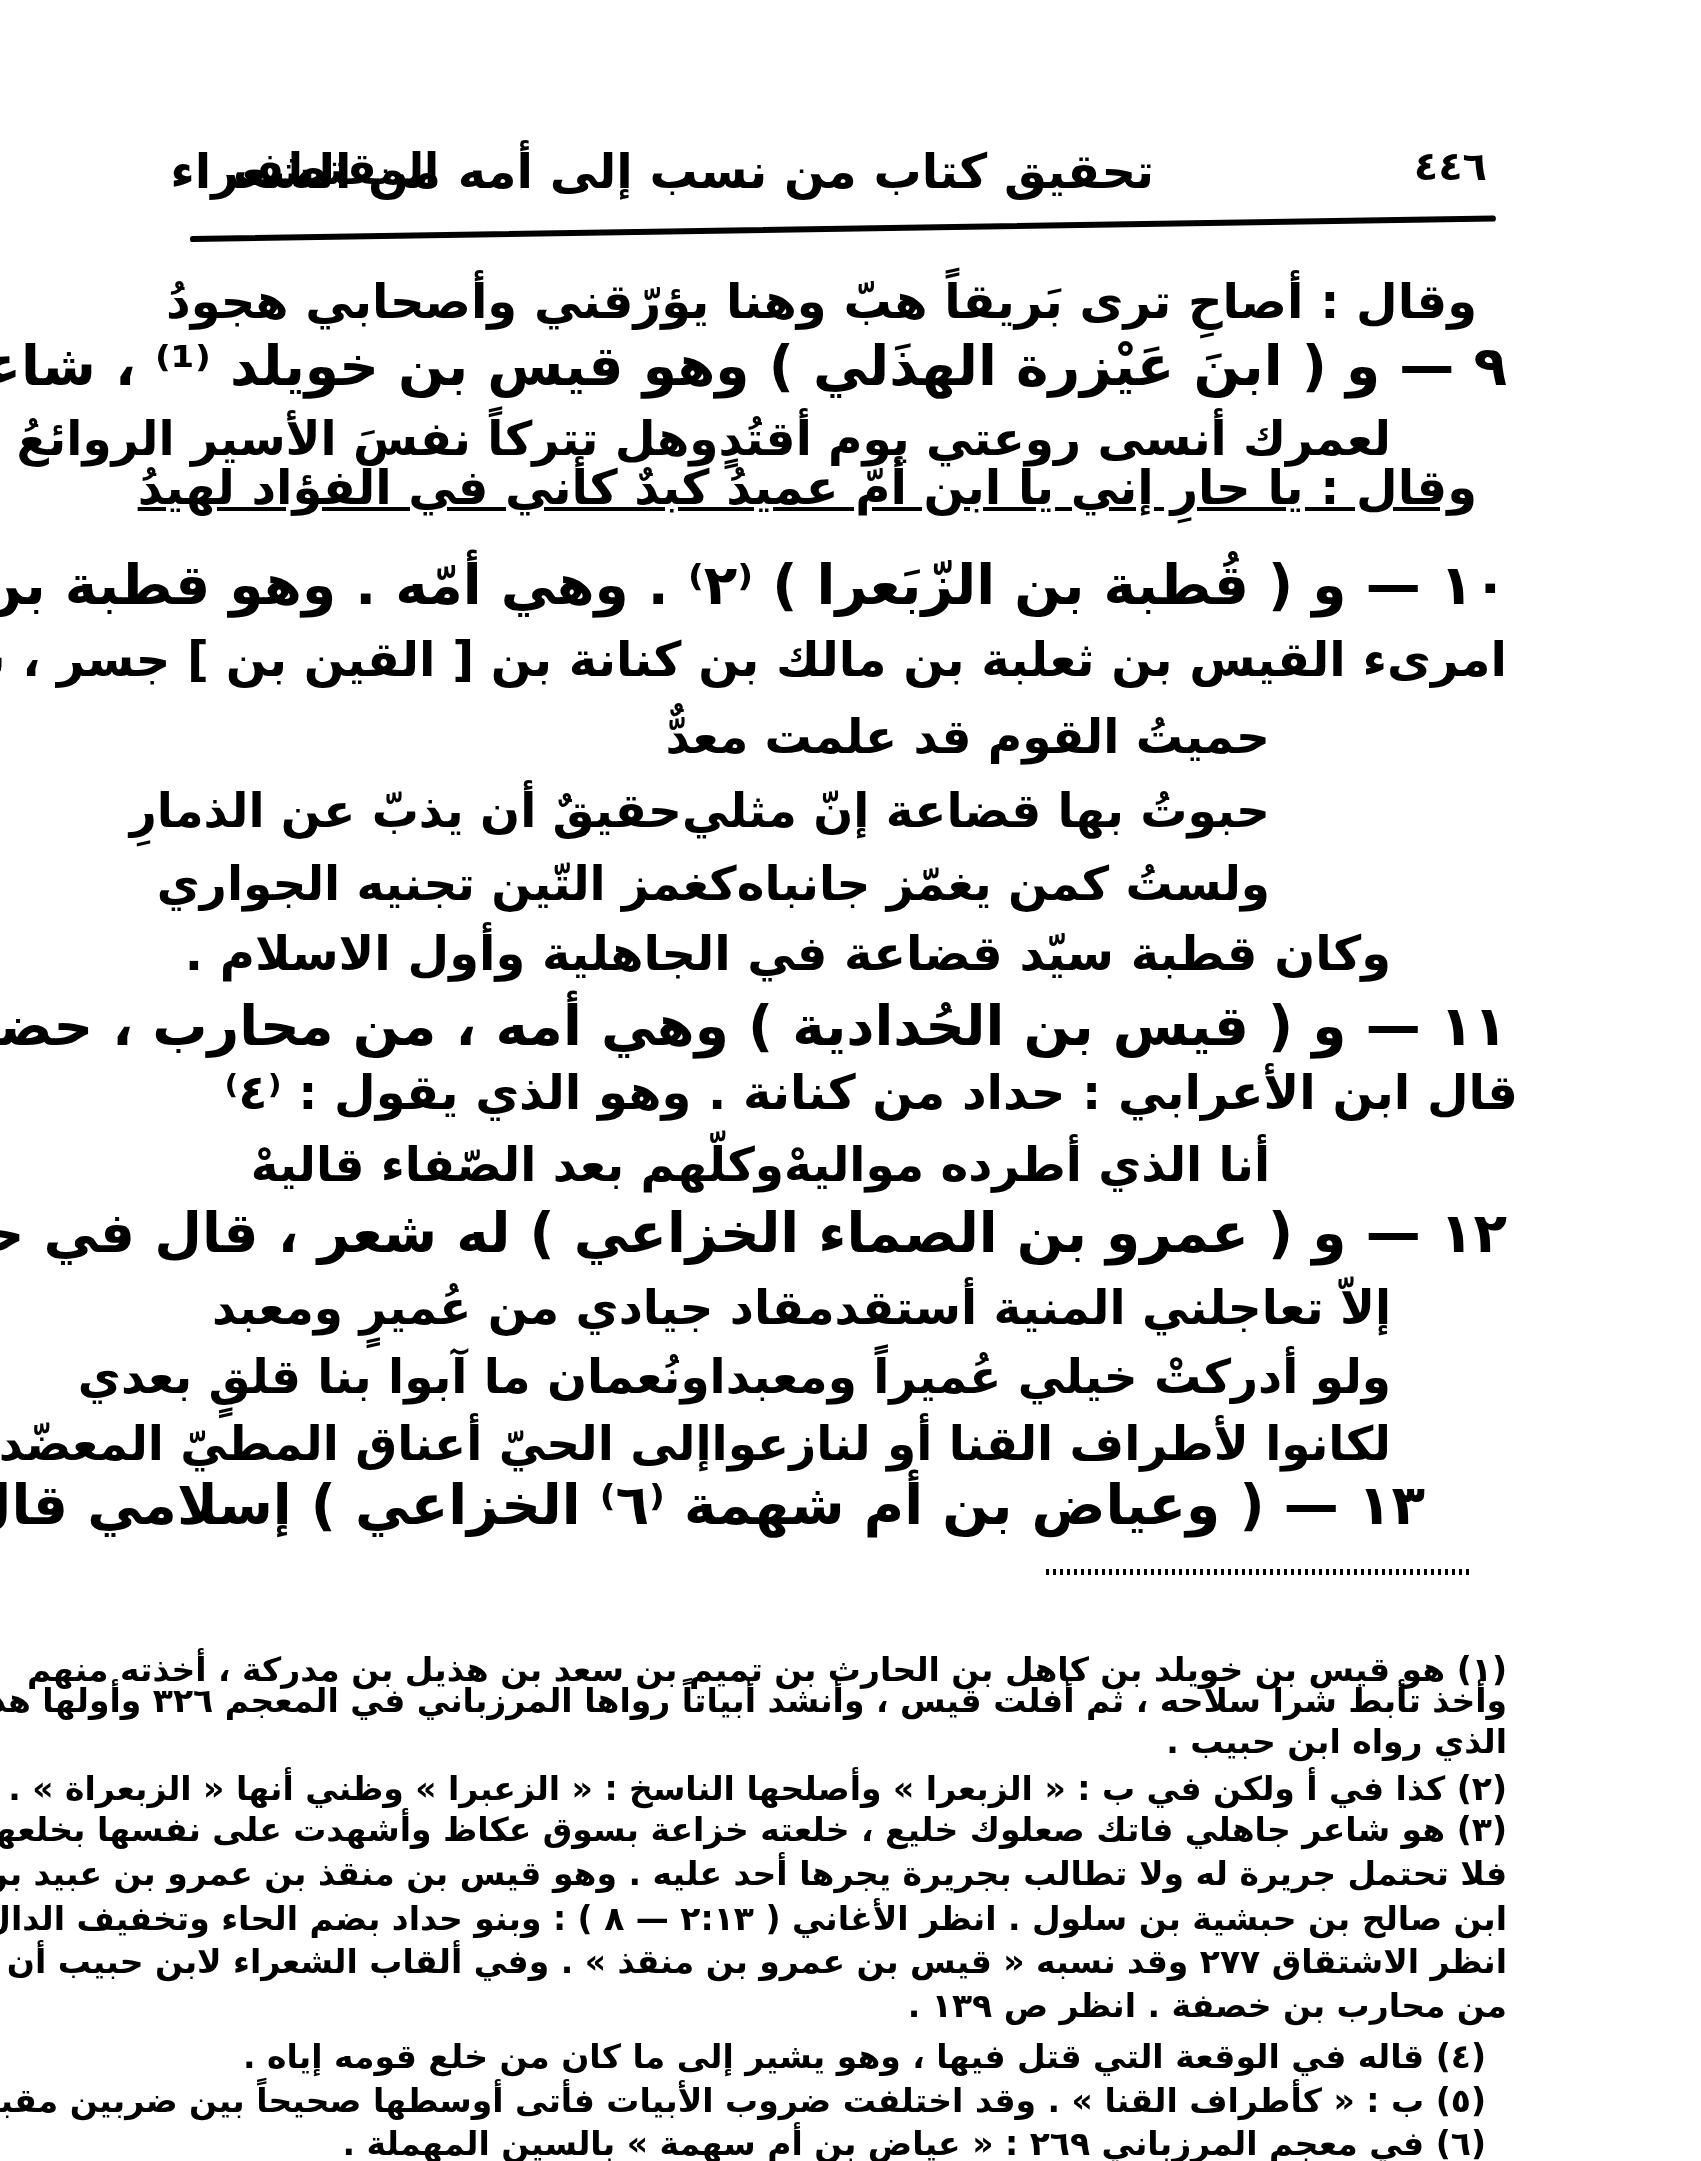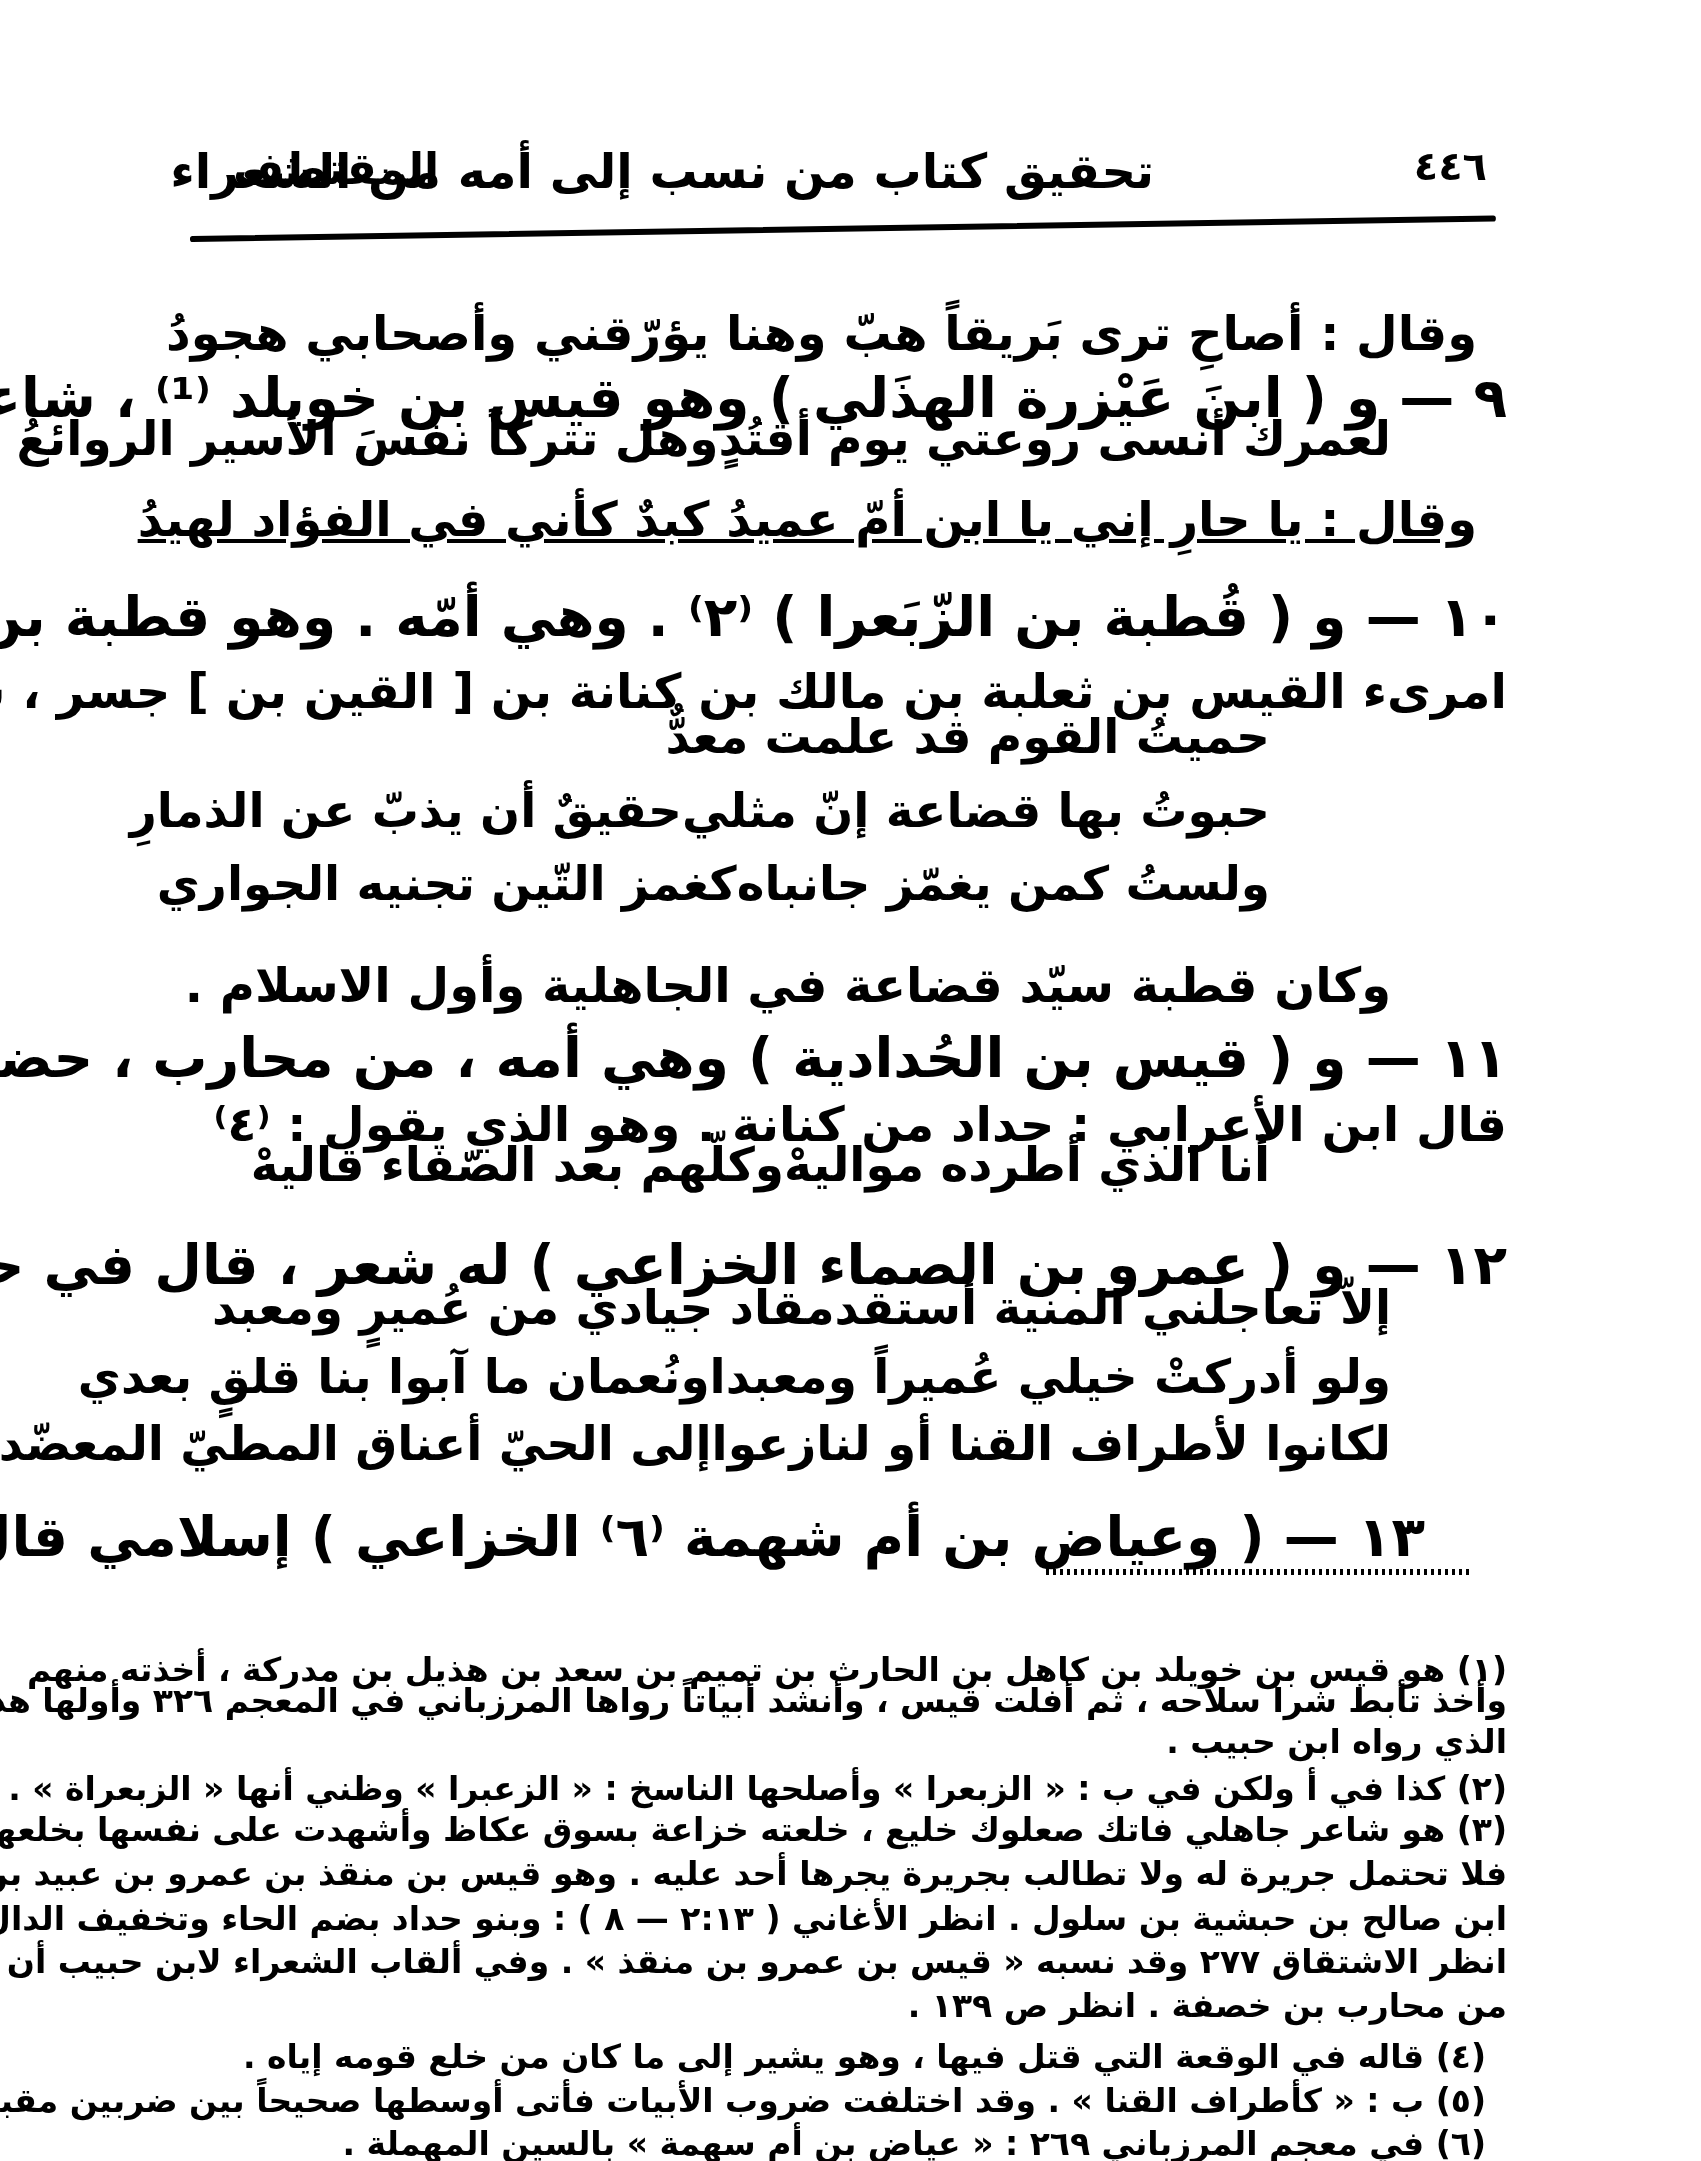--- a/index.html
+++ b/index.html
@@ -10,21 +10,21 @@
   .page { position: absolute; left: 0; top: 0; width: 1702px; height: 2340px; direction: rtl; }
 
   .header { position: absolute; top: 143px; left: 233px; width: 1254px; height: 69px; }
   .hdr-page { position: absolute; right: 0; top: 0; font-size: 40px; font-weight: bold; }
   .hdr-title { position: absolute; right: 333px; top: 0; font-size: 48px; font-weight: bold; white-space: nowrap; }
   .hdr-journal { position: absolute; left: 0; top: 0; font-size: 44px; font-weight: bold; }
   .hdr-rule { position: absolute; left: 190px; top: 236px; width: 1306px; height: 6px; background: #000;
               transform: rotate(-0.9deg); transform-origin: left center; border-radius: 2.6px; }
 
   .line { position: absolute; white-space: nowrap; font-weight: bold; line-height: 1; }
-  .body-line { font-size: 48px; margin-top: 32px; }
+  .body-line { font-size: 48px; }
   .verse { position: absolute; display: flex; justify-content: space-between; white-space: nowrap; font-weight: bold; font-size: 47px; line-height: 1; }
   .verse span { display: block; }
 
   .entry-num { font-size: 55px; }
 
   .sep-dots { position: absolute; top: 1569px; left: 1046px; width: 424px; height: 6px;
     background-image: repeating-linear-gradient(90deg, #000 0 2.6px, transparent 2.6px 7px); }
 
   .fn { position: absolute; white-space: nowrap; font-weight: bold; font-size: 33px; line-height: 1; }
 </style>
@@ -63,21 +63,21 @@
     <span>حقيقٌ أن يذبّ عن الذمارِ</span>
   </div>
   <div class="verse" style="right:432px; top:860px; width:951px;">
     <span>ولستُ كمن يغمّز جانباه</span>
     <span>كغمز التّين تجنيه الجواري</span>
   </div>
 
   <div class="line body-line" style="right:311px; top:929px;">وكان قطبة سيّد قضاعة في الجاهلية وأول الاسلام .</div>
 
   <div class="line body-line entry-num" style="right:195px; top:999px;">١١ — و ( قيس بن الحُدادية ) وهي أمه ، من محارب ، حضرمية ⁽٣⁾ . وله شعر .</div>
-  <div class="line body-line" style="right:195px; top:1068px;text-align:center;">قال ابن الأعرابي : حداد من كنانة . وهو الذي يقول : ⁽٤⁾</div>
+  <div class="line body-line" style="right:184px; top:1068px;text-align:center;">قال ابن الأعرابي : حداد من كنانة . وهو الذي يقول : ⁽٤⁾</div>
 
   <div class="verse" style="right:432px; top:1141px; width:886px;">
     <span>أنا الذي أطرده مواليهْ</span>
     <span>وكلّهم بعد الصّفاء قاليهْ</span>
   </div>
 
   <div class="line body-line entry-num" style="right:195px; top:1206px;">١٢ — و ( عمرو بن الصماء الخزاعي ) له شعر ، قال في حرب بينهم وبين كنانة :</div>
 
   <div class="verse" style="right:311px; top:1284px; width:1167px;">
     <span>إلاّ تعاجلني المنية أستقد</span>

